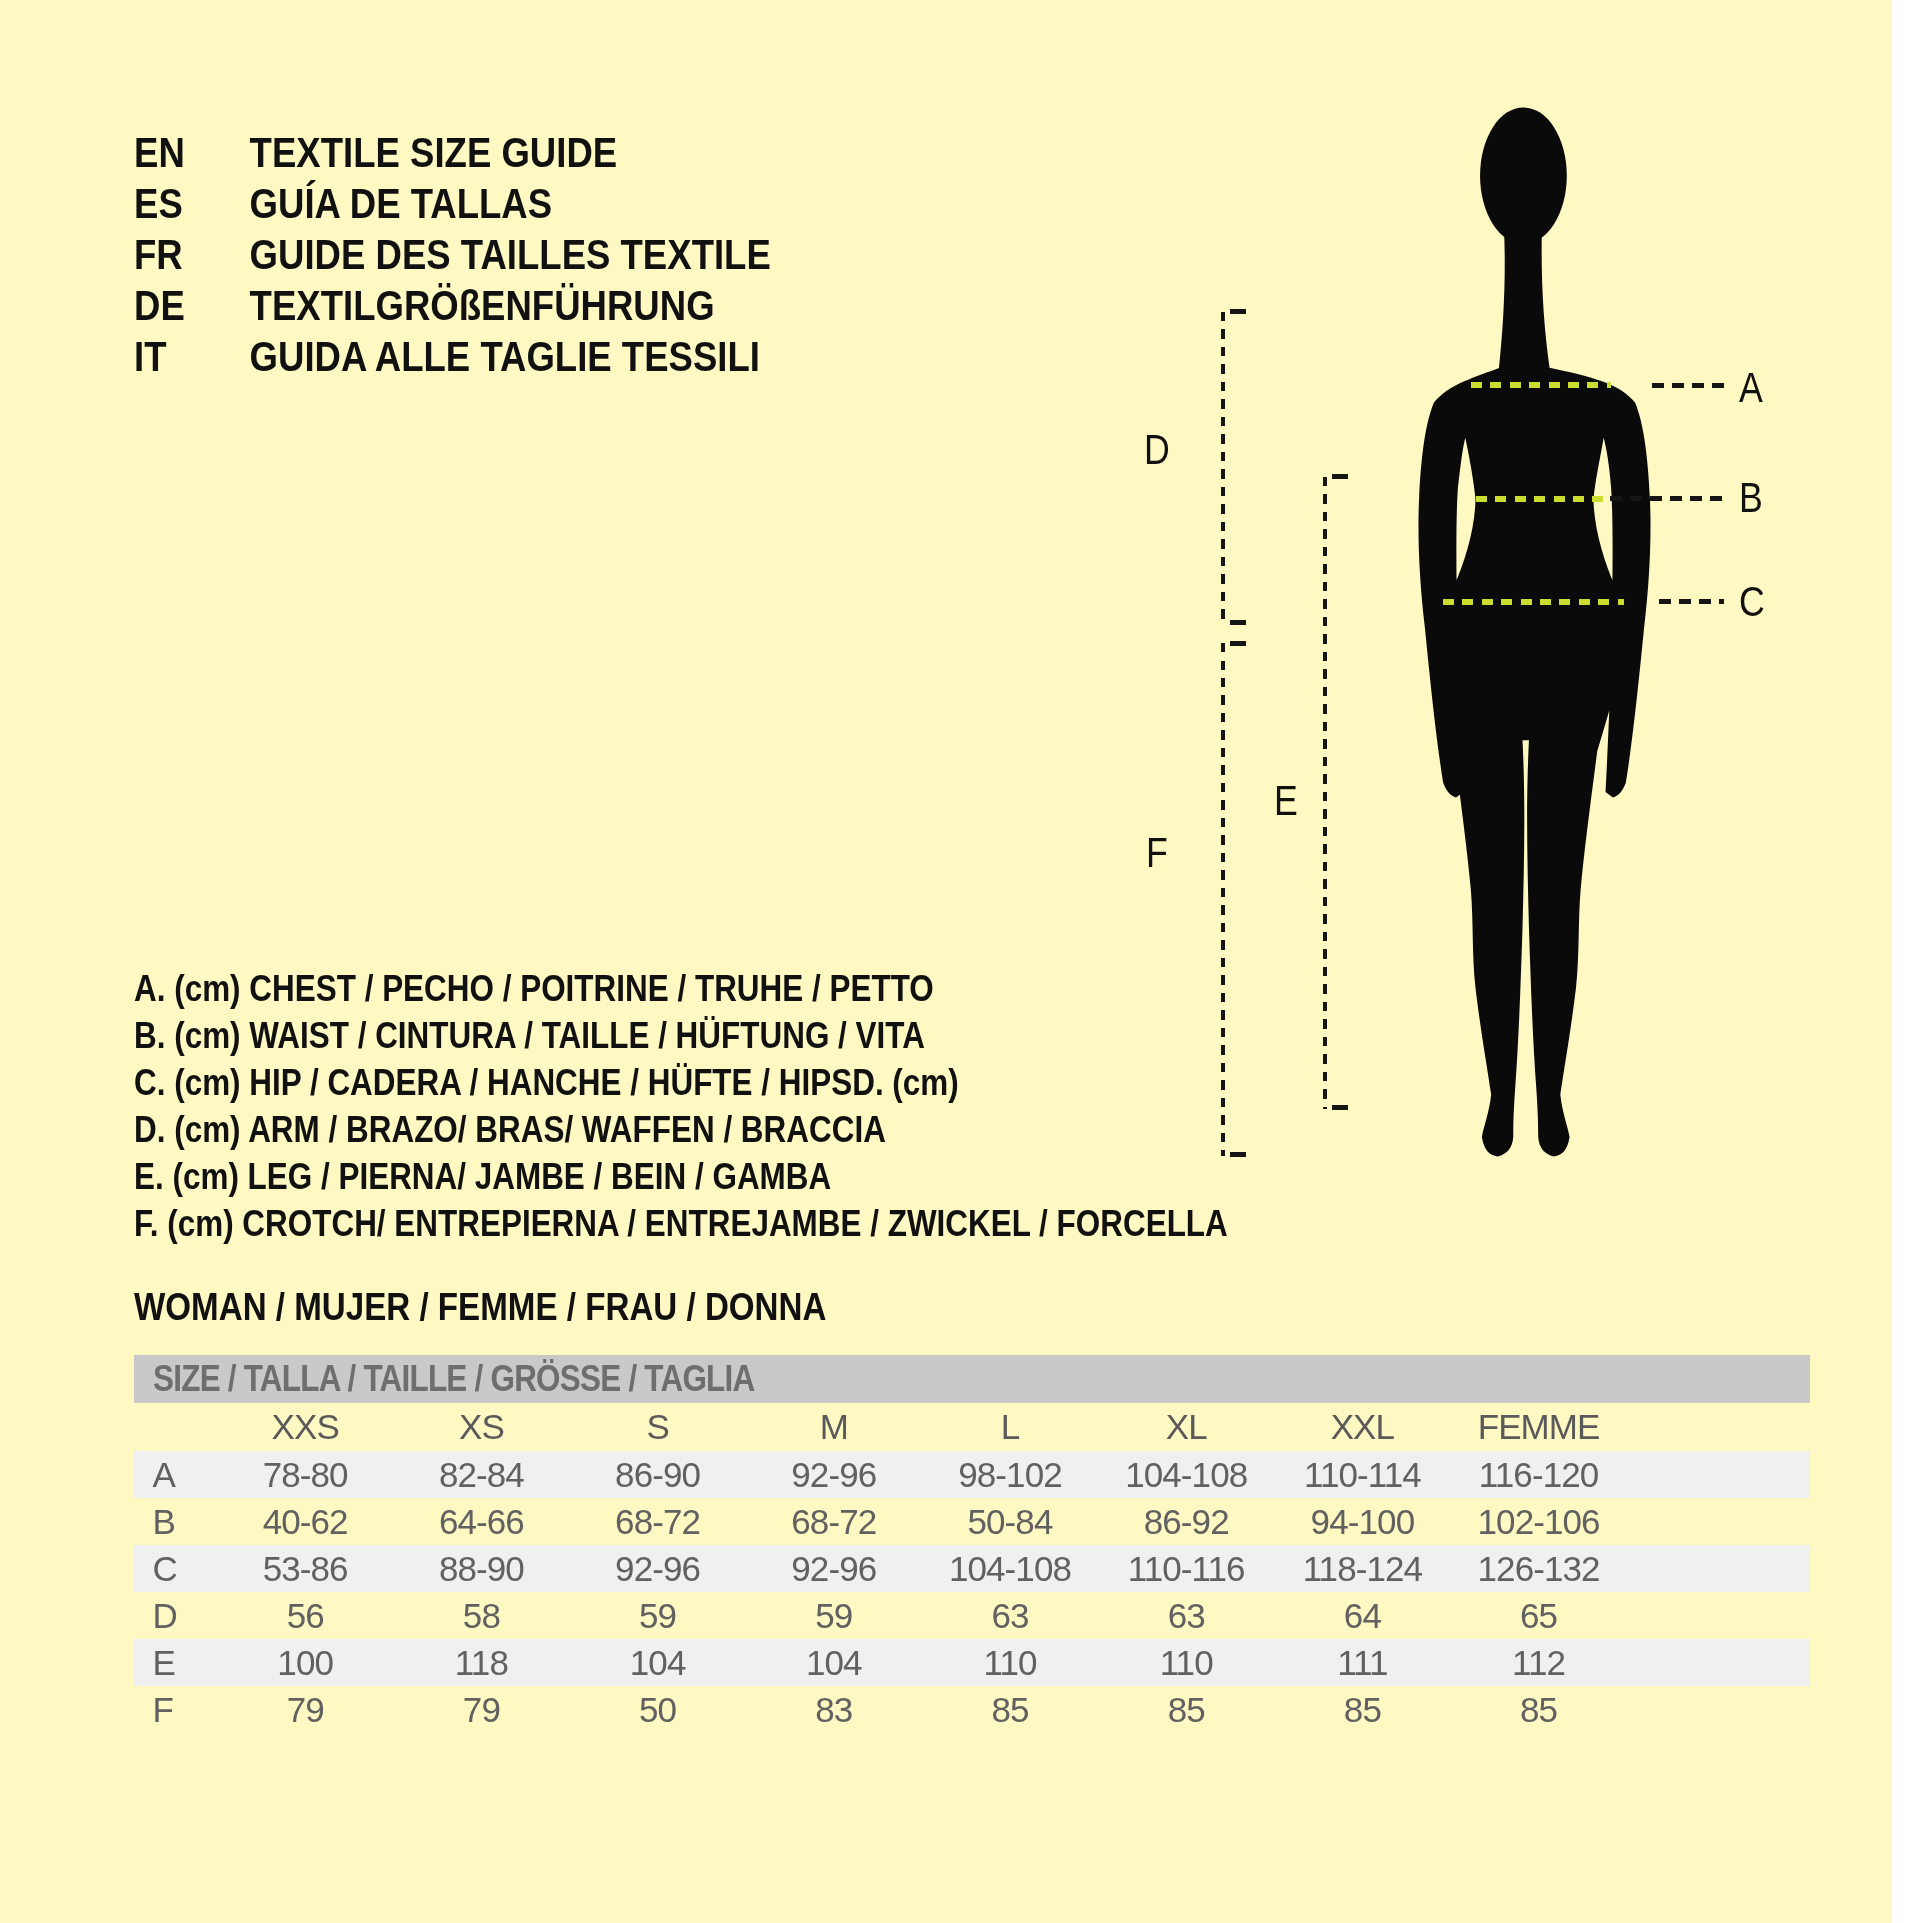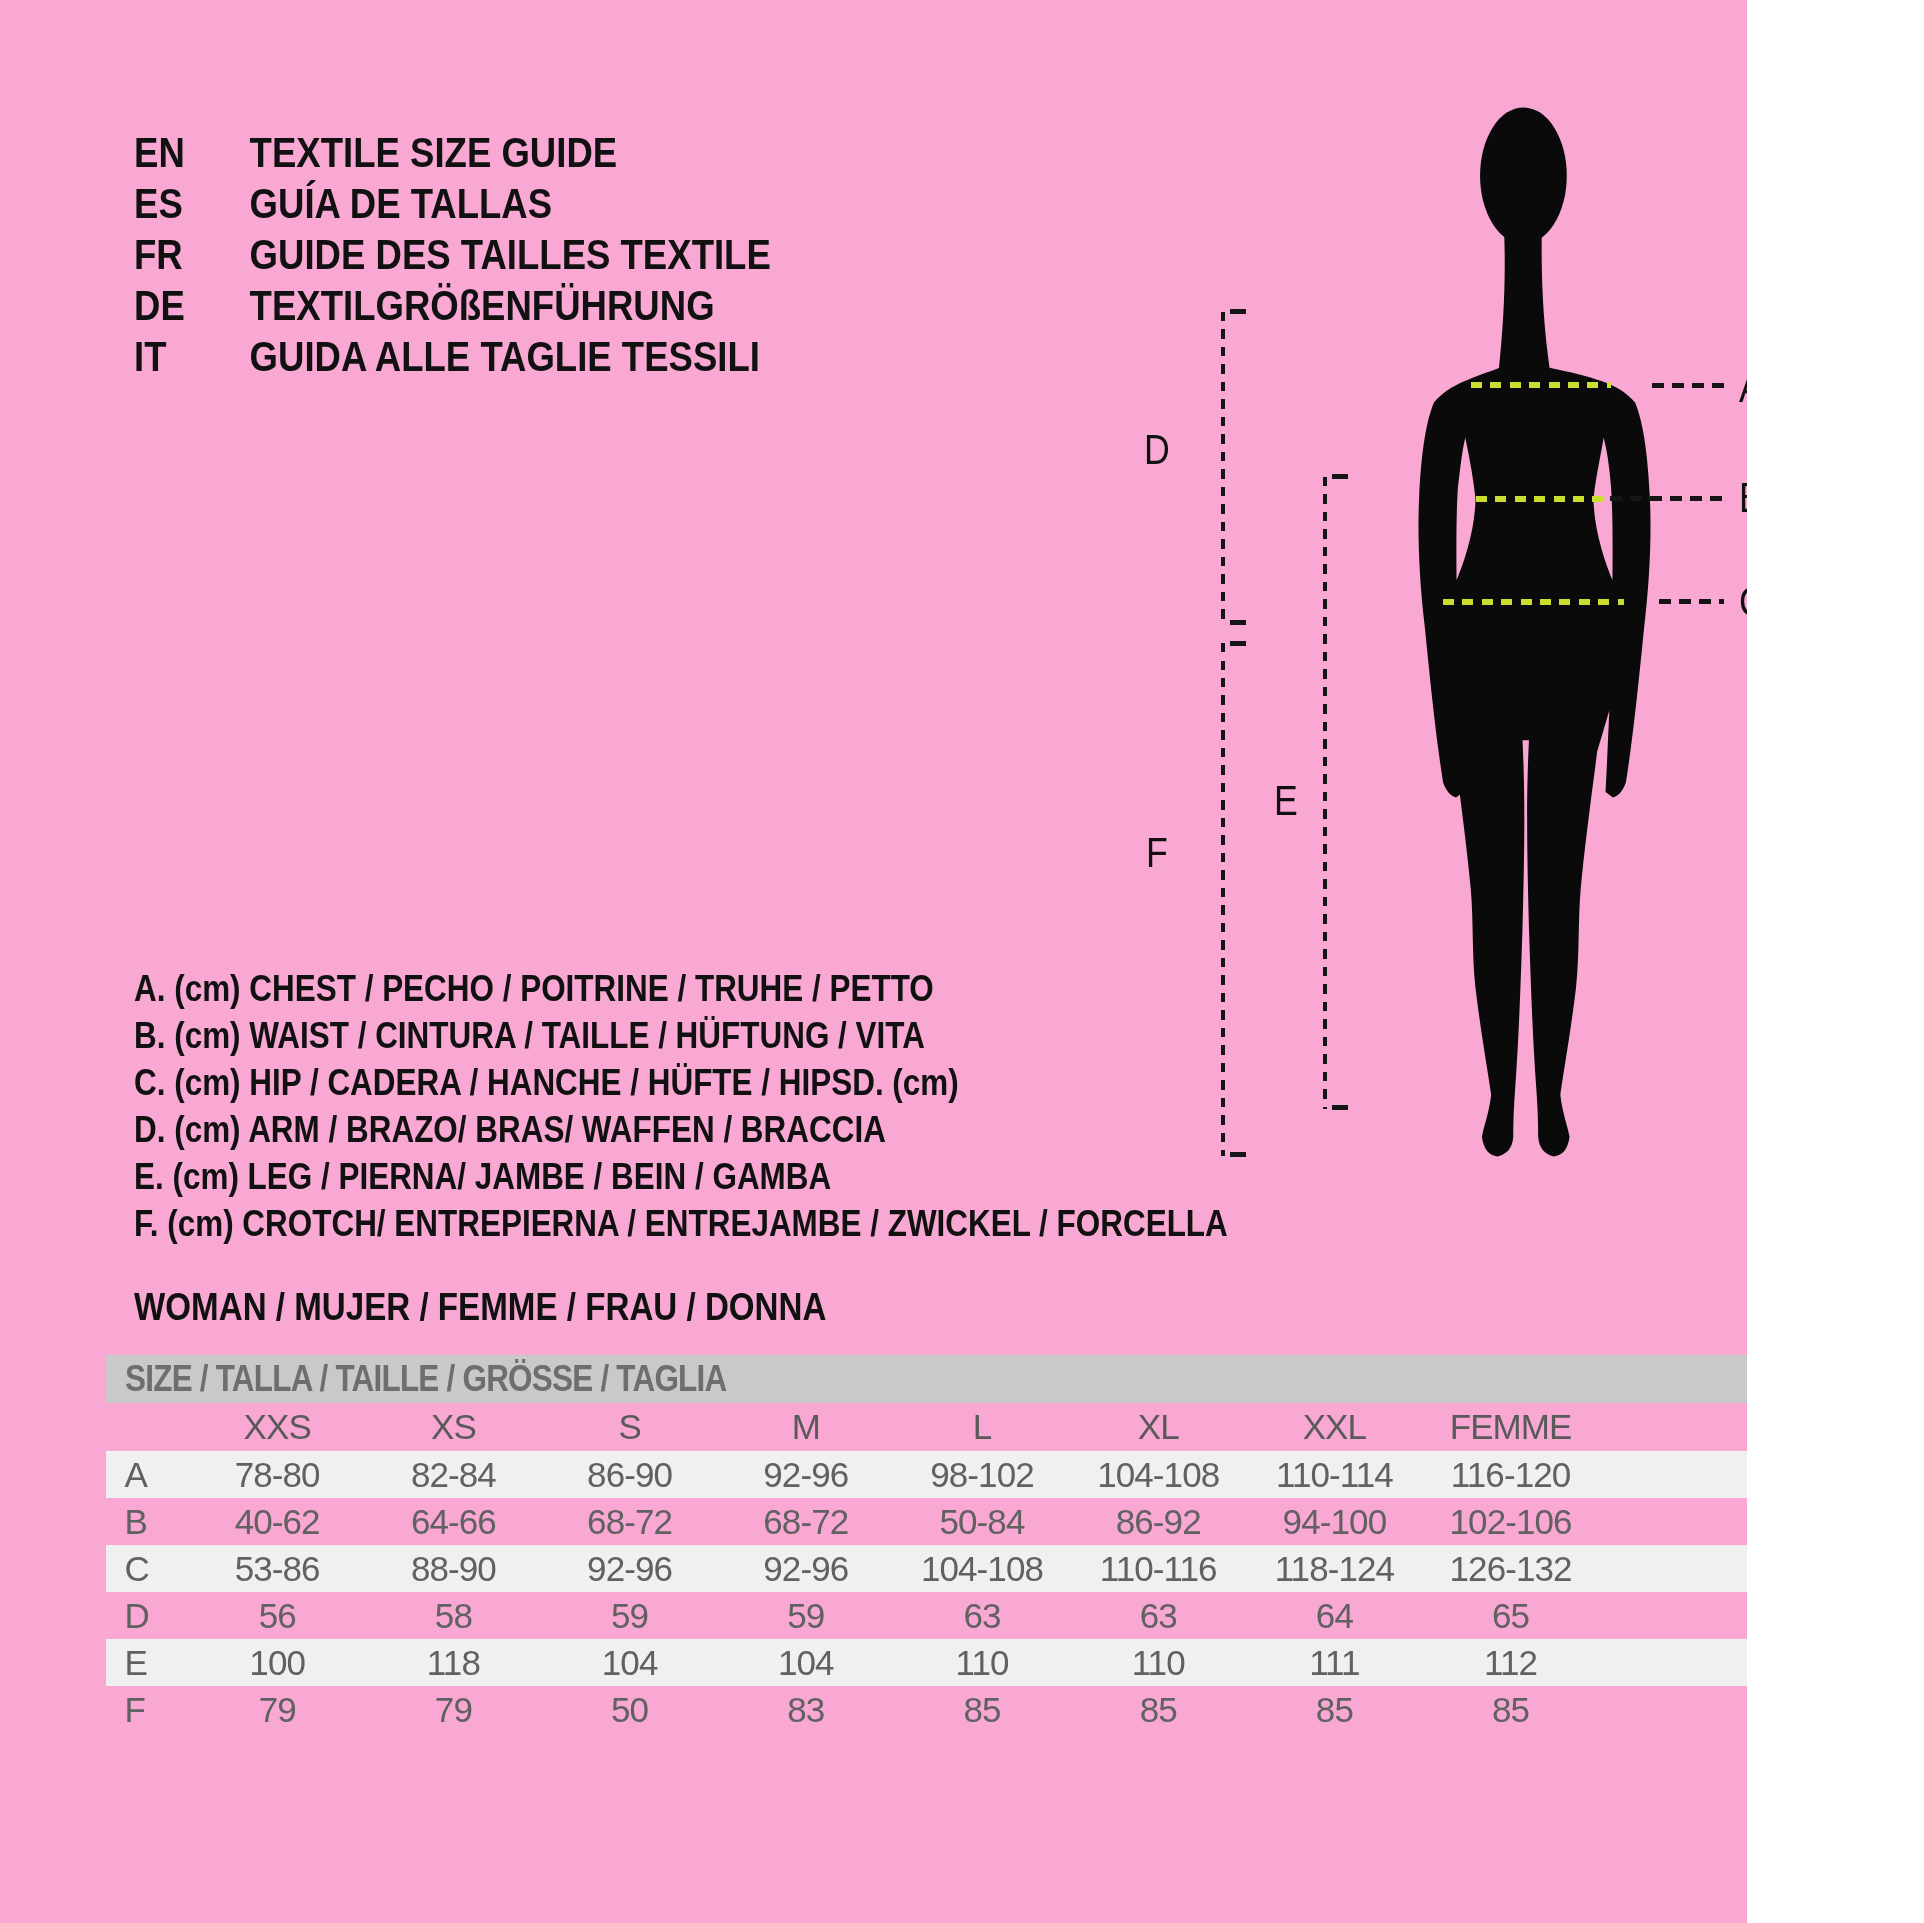--- a/index.html
+++ b/index.html
@@ -1,16 +1,16 @@
 <!DOCTYPE html>
 <html style="font-size:14.8px"><head>
 <meta charset="utf-8">
 <style>
   html,body{margin:0;padding:0;background:#ffffff;}
-  .page{position:relative;width:1747px;height:1923px;background:#f9a8d4;overflow:hidden;
+  .page{position:relative;width:1892px;height:1923px;background:#fef9c3;overflow:hidden;
         font-family:"Liberation Sans","DejaVu Sans",sans-serif;color:#111;}
   .abs{position:absolute;}
   .cond{transform:scaleX(0.85);transform-origin:0 50%;white-space:nowrap;}
 
   
   .lang-row{display:flex;height:51px;align-items:center;font-weight:bold;font-size:43px;}
   .lang-code{width:136px;flex:0 0 auto;}
   .lang-title{flex:0 0 auto;}
 
   
@@ -152,21 +152,21 @@
     <div class="legend-line cond">A. (cm) CHEST / PECHO / POITRINE / TRUHE / PETTO</div>
     <div class="legend-line cond">B. (cm) WAIST / CINTURA / TAILLE / HÜFTUNG / VITA</div>
     <div class="legend-line cond">C. (cm) HIP / CADERA / HANCHE / HÜFTE / HIPSD. (cm)</div>
     <div class="legend-line cond">D. (cm) ARM / BRAZO/ BRAS/ WAFFEN / BRACCIA</div>
     <div class="legend-line cond">E. (cm) LEG / PIERNA/ JAMBE / BEIN / GAMBA</div>
     <div class="legend-line cond">F. (cm) CROTCH/ ENTREPIERNA / ENTREJAMBE / ZWICKEL / FORCELLA</div>
   </div>
 
   <div class="abs woman-heading cond" style="left:134px;top:1285px;">WOMAN / MUJER / FEMME / FRAU / DONNA</div>
 
-  <table class="size-table abs" style="left:106px;top:1355px;">
+  <table class="size-table abs" style="left:134px;top:1355px;">
     <colgroup>
       <col style="width:83px">
         <col style="width:176px">
         <col style="width:176px">
         <col style="width:176px">
       <col style="width:176px">
         <col style="width:176px">
         <col style="width:176px">
         <col style="width:176px">
       <col style="width:176px">

